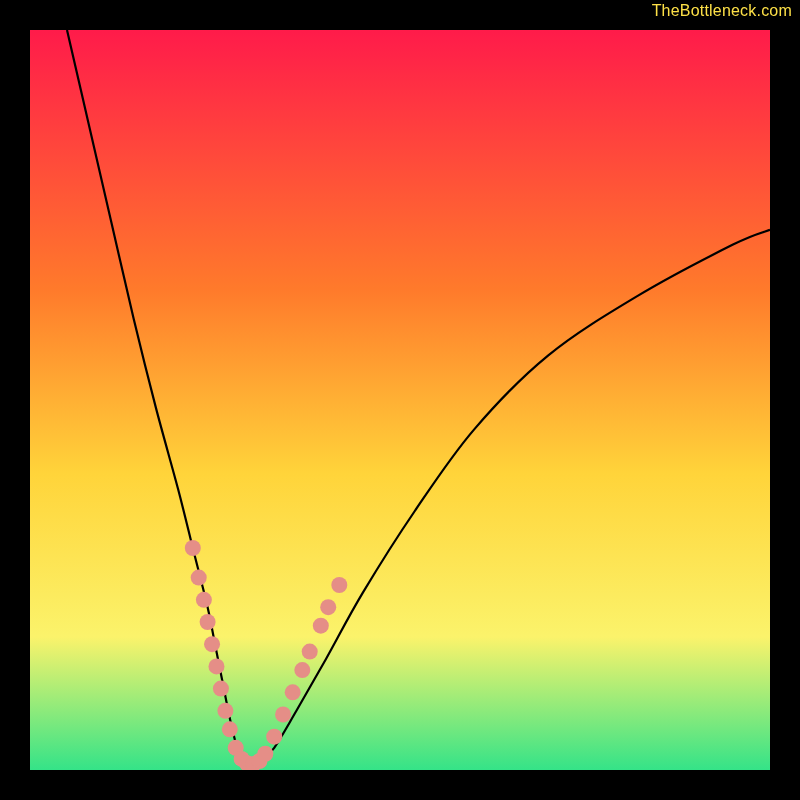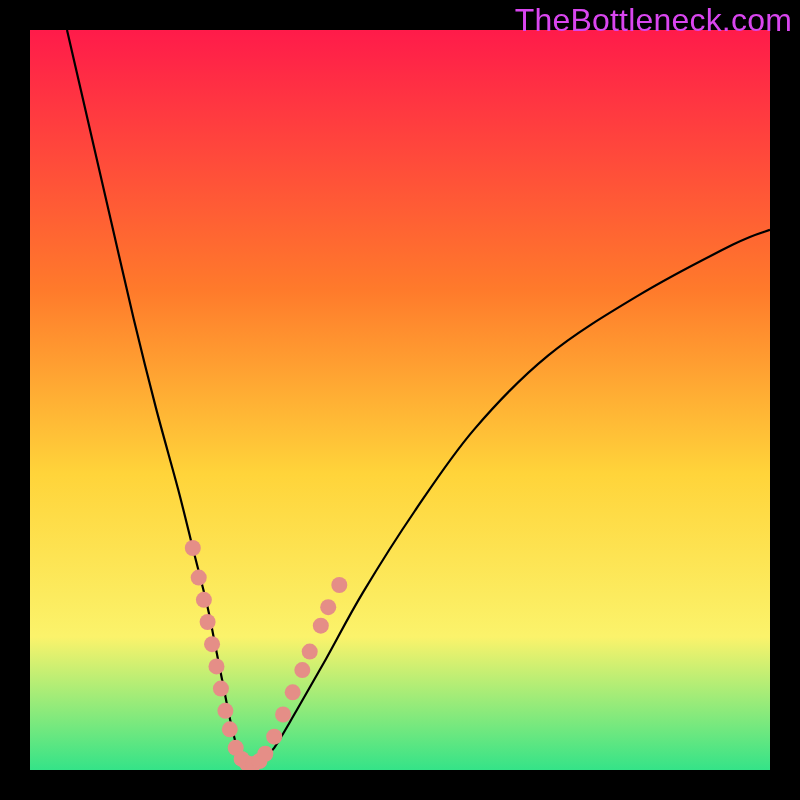--- a/index.html
+++ b/index.html
@@ -14,22 +14,22 @@
   .frame {
     position: relative;
     width: 800px;
     height: 800px;
     background: #000;
   }
   .watermark {
     position: absolute;
     top: 2px;
     right: 8px;
-    color: #d946ef;
-    font-size: 32px;
+    color: #fde047;
+    font-size: 16px;
     font-weight: 500;
     letter-spacing: 0.2px;
     z-index: 10;
   }
   .plot-outer {
     position: absolute;
     left: 30px;
     top: 30px;
     width: 740px;
     height: 740px;

